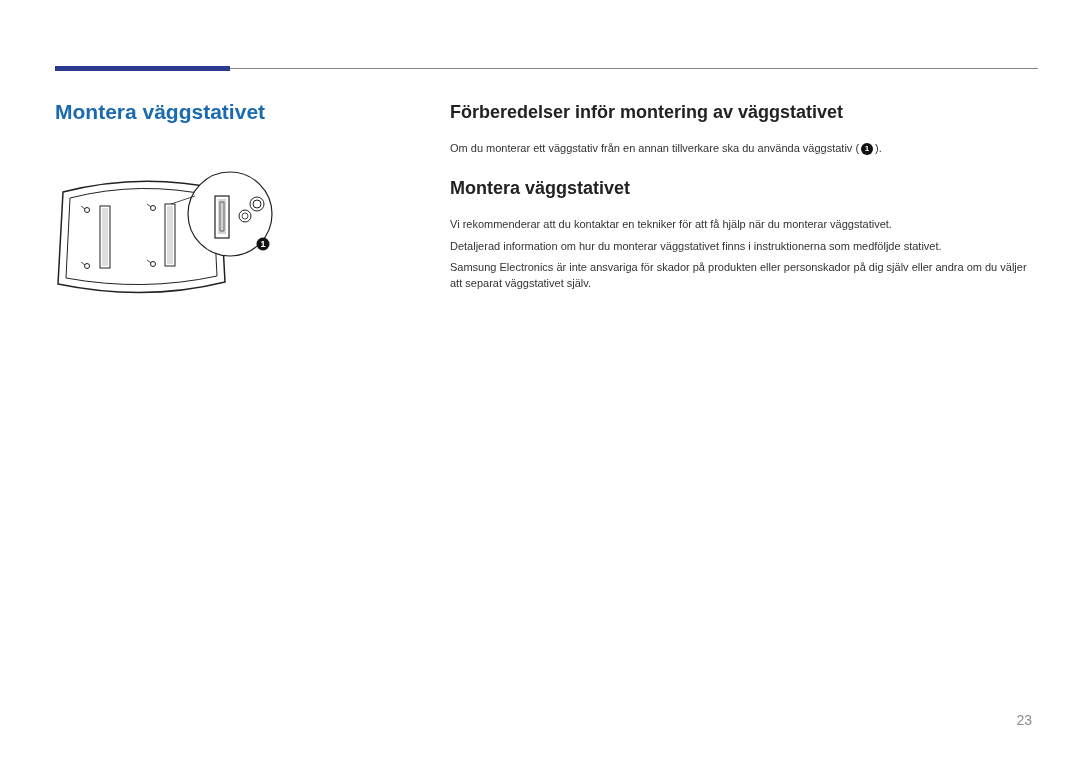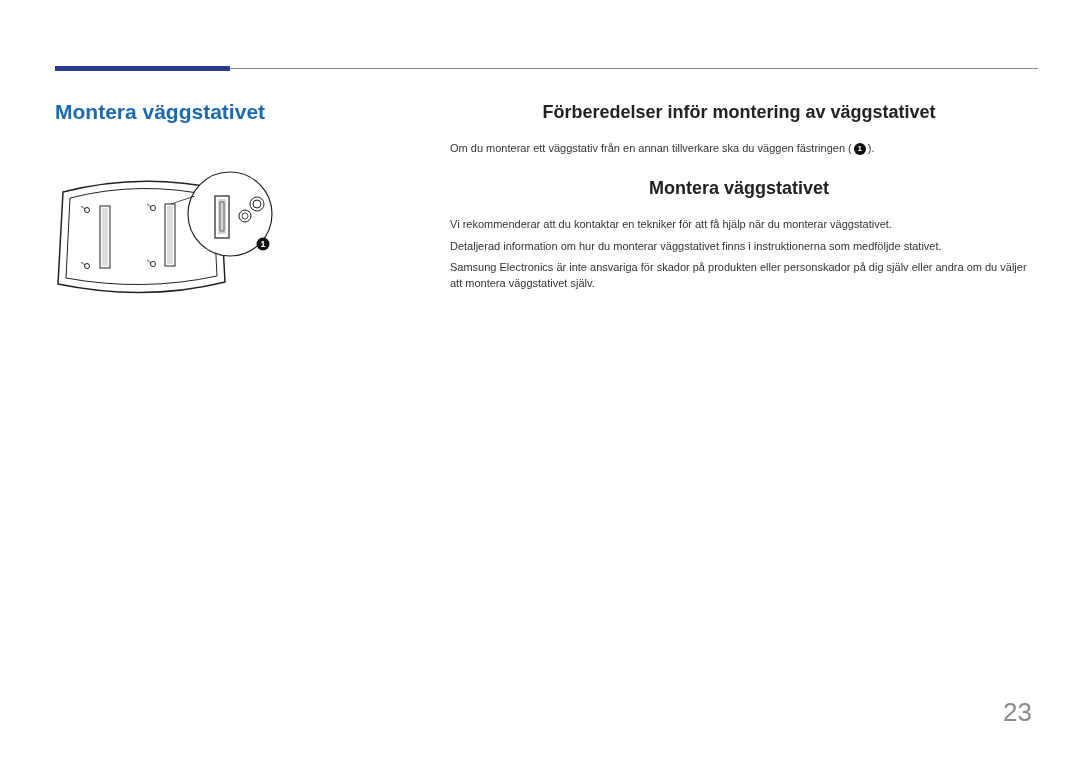--- a/index.html
+++ b/index.html
@@ -51,21 +51,20 @@
     position: absolute;
     left: 450px;
     top: 102px;
     right: 52px;
   }
   .subheading {
     color: #222;
     font-size: 18px;
     font-weight: 700;
     margin-bottom: 18px;
-    text-align: center;
   }
   .body-text {
     font-size: 11px;
     color: #333;
     line-height: 1.4;
     margin-bottom: 6px;
   }
   .sec2 {
     margin-top: 22px;
   }
@@ -80,21 +79,21 @@
     line-height: 12px;
     text-align: center;
     vertical-align: middle;
     margin: 0 2px;
     font-weight: bold;
   }
   .page-number {
     position: absolute;
     bottom: 35px;
     right: 48px;
-    font-size: 26px;
+    font-size: 14px;
     color: #8b8b8b;
     font-weight: 300;
   }
 </style>
 </head>
 <body>
 
 <div class="header-line"></div>
 <div class="header-accent"></div>
 
@@ -136,25 +135,25 @@
       <circle cx="208" cy="90" r="6.5" fill="#111"></circle>
       <text x="208" y="93" text-anchor="middle" fill="#fff" font-size="9" font-weight="bold">1</text>
     </svg>
   </div>
 </div>
 
 <div class="right-column">
   <div>
     <div class="subheading">Förberedelser inför montering av väggstativet</div>
     <p class="body-text">
-      <span>Om du monterar ett väggstativ från en annan tillverkare ska du väggen fästringen (</span><span class="inline-badge">1</span><span>).</span>
+      <span>Om du monterar ett väggstativ från en annan tillverkare ska du använda väggstativ (</span><span class="inline-badge">1</span><span>).</span>
     </p>
   </div>
 
   <div class="sec2">
     <div class="subheading">Montera väggstativet</div>
     <p class="body-text">Vi rekommenderar att du kontaktar en tekniker för att få hjälp när du monterar väggstativet.</p>
     <p class="body-text">Detaljerad information om hur du monterar väggstativet finns i instruktionerna som medföljde stativet.</p>
-    <p class="body-text">Samsung Electronics är inte ansvariga för skador på produkten eller personskador på dig själv eller andra om du väljer att montera väggstativet själv.</p>
+    <p class="body-text">Samsung Electronics är inte ansvariga för skador på produkten eller personskador på dig själv eller andra om du väljer att separat väggstativet själv.</p>
   </div>
 </div>
 
 <div class="page-number">23</div>
 
 </body></html>

